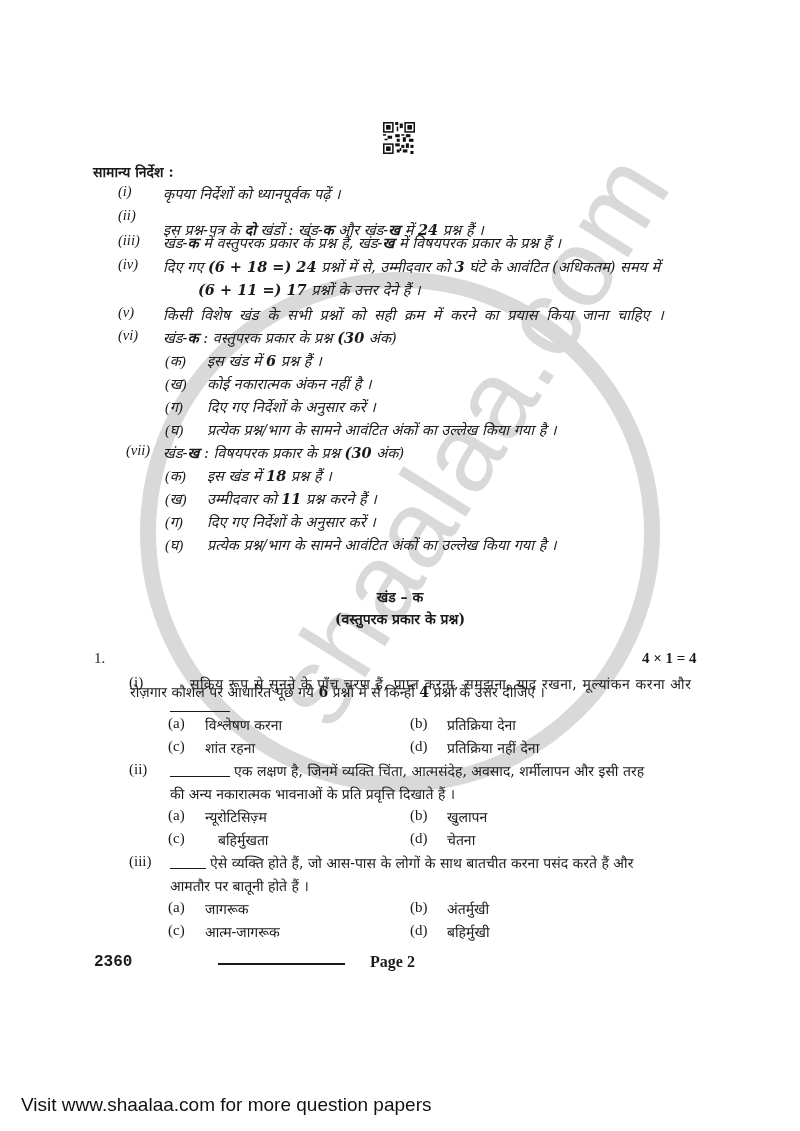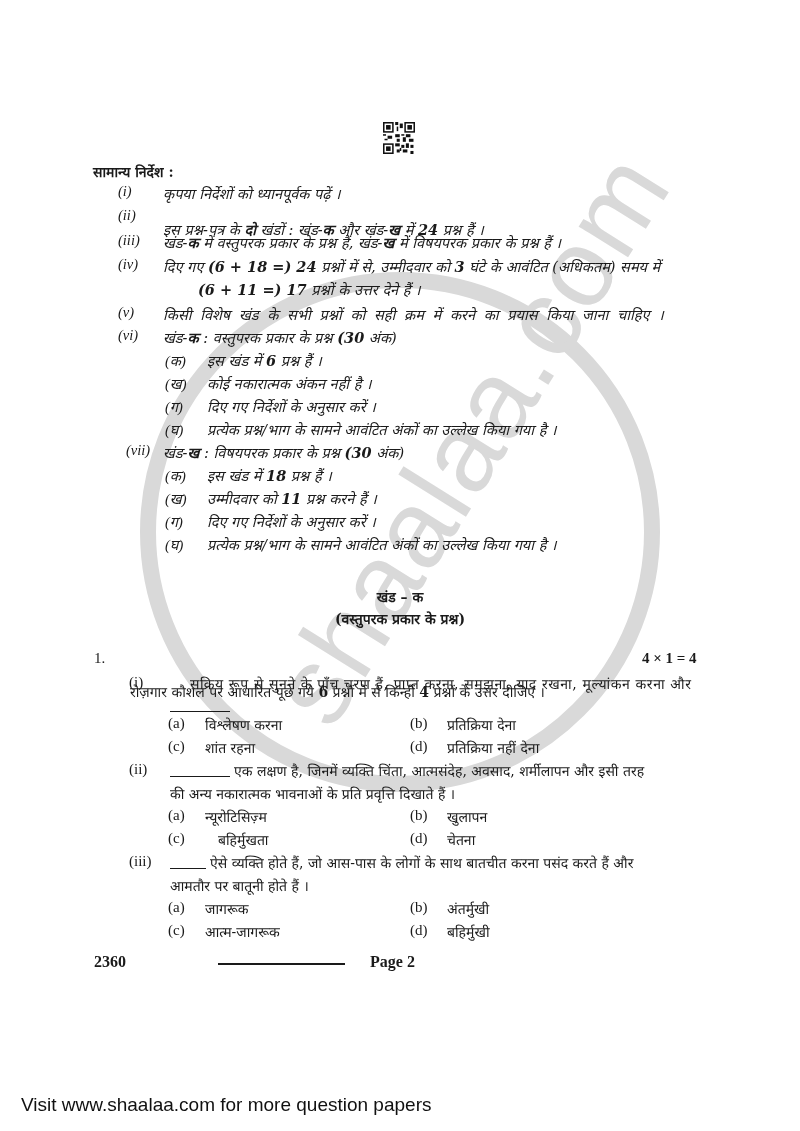--- a/index.html
+++ b/index.html
@@ -78,21 +78,21 @@
     .roman {
       font-family: "Liberation Serif", serif;
       font-size: 15px;
     }
     .blank-line {
       position: absolute;
       border-top: 1px solid #1a1a1a;
     }
     .footer-code {
       left: 94px; top: 953px;
-      font-family: Liberation Serif, serif;
+      font-family: Liberation Mono, monospace;
       font-weight: bold; font-size: 16px;
     }
     .footer-rule {
       position: absolute;
       left: 218px; top: 963px;
       width: 127px; height: 0;
       border-top: 2px solid #1a1a1a;
     }
     .footer-page {
       left: 370px; top: 953px;

